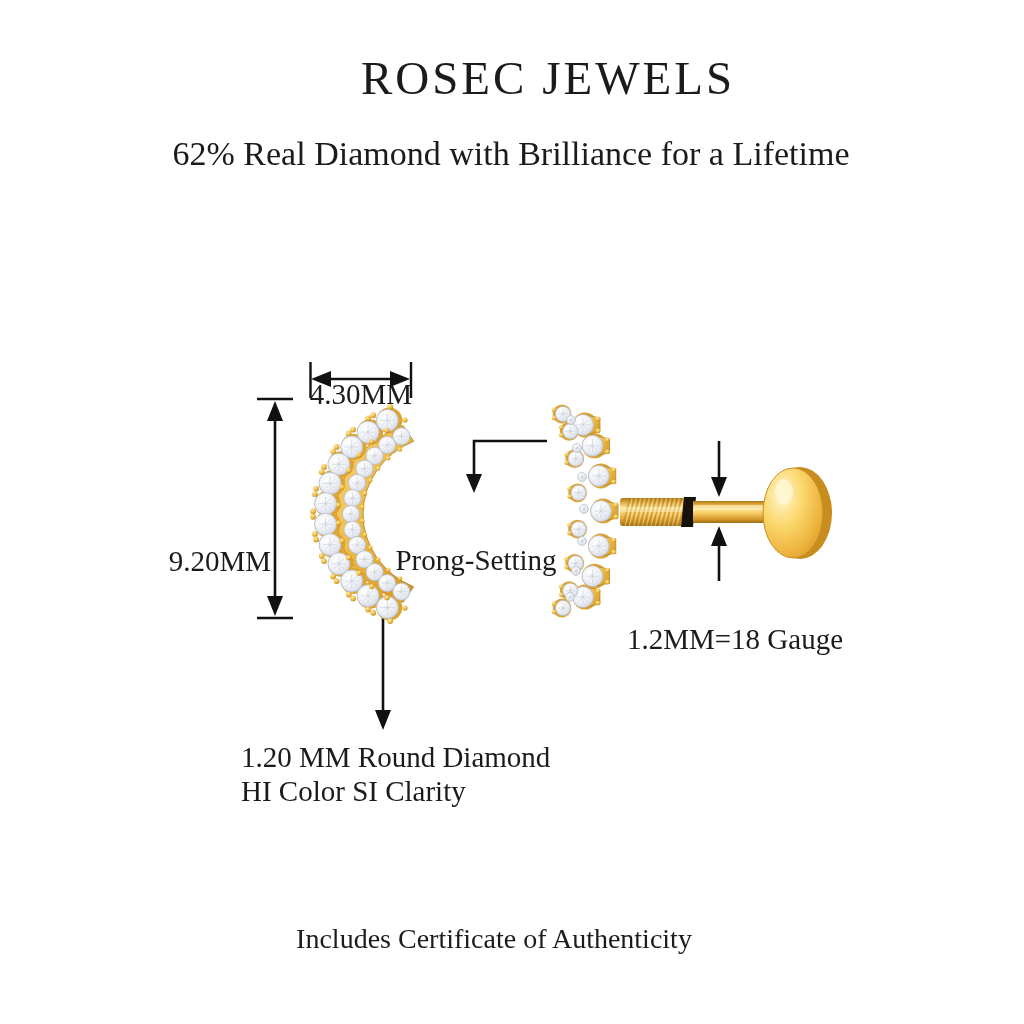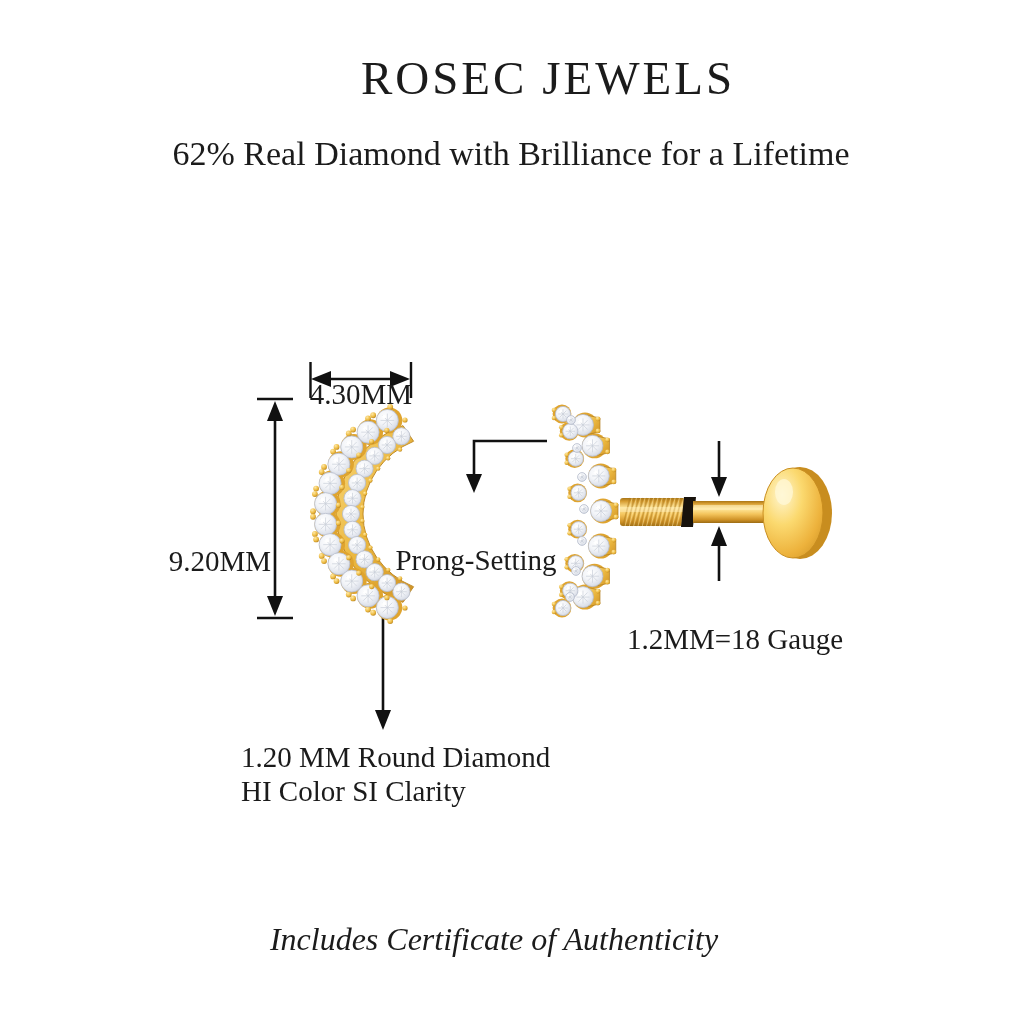--- a/index.html
+++ b/index.html
@@ -9,21 +9,21 @@
     font-family:"Liberation Serif", serif;
   }
   .label{
     position:absolute;color:var(--text,#1b1b1b);white-space:nowrap;
     font-family:"Liberation Serif", serif;line-height:1.15;
   }
   .centered{transform:translate(-50%,-50%);}
   .title{font-size:47px;letter-spacing:3px;font-weight:500;}
   .tagline{font-size:34px;}
   .dimlabel{font-size:29px;margin-top:48px;}
-  .footer-note{font-size:32px;font-style:italic;}
+  .footer-note{font-size:28px;}
   .note-block{font-size:29px;line-height:1.16;}
   #art{position:absolute;left:0;top:0;}
   .dim{stroke:var(--dim,#111);stroke-width:2.6;fill:none;}
   .tick{stroke:var(--dim,#111);stroke-width:2.4;fill:none;}
   .ah{fill:var(--dim,#111);stroke:none;}
 </style>
 </head>
 <body>
 
 <svg id="art" width="1024" height="1024" viewBox="0 0 1024 1024">

